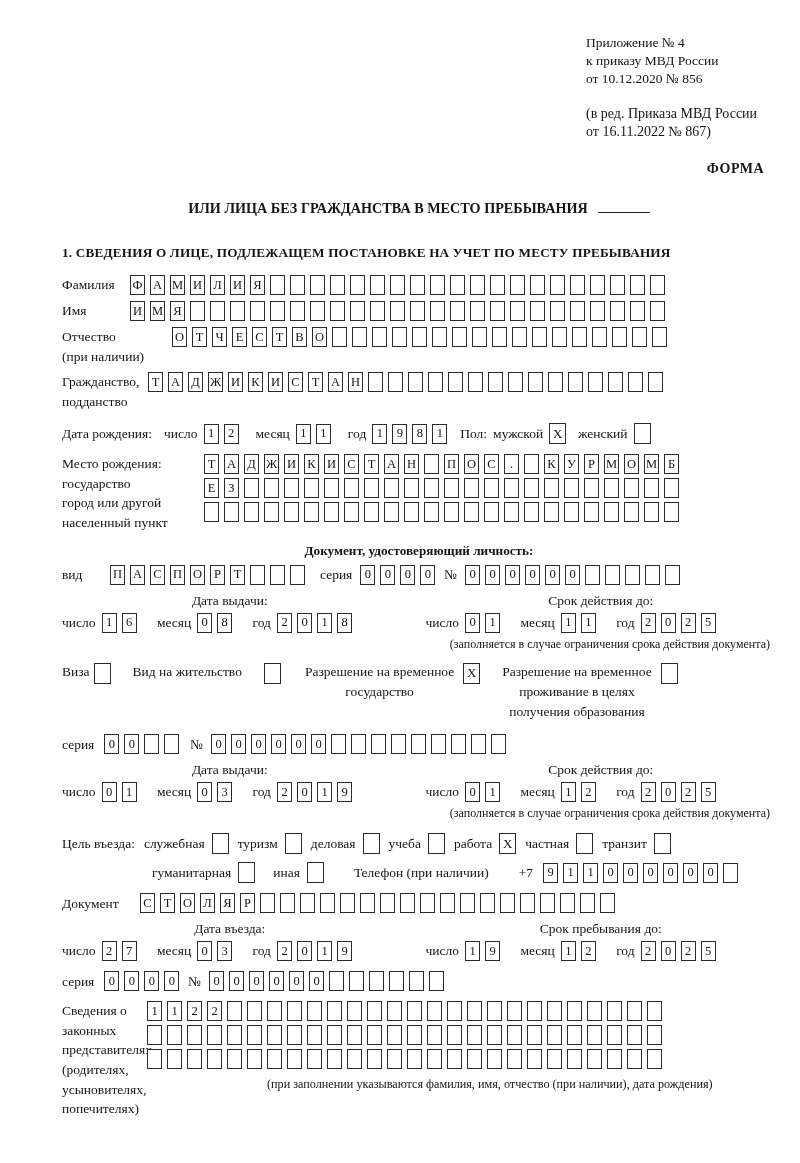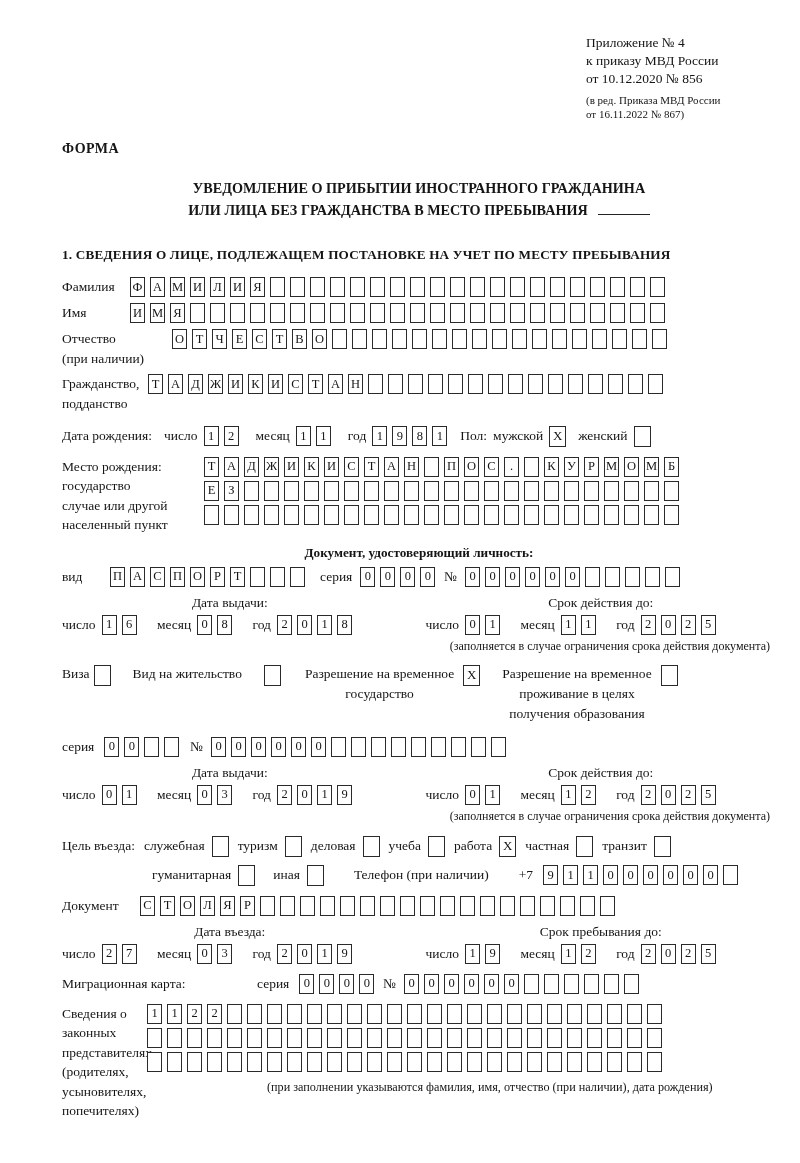--- a/index.html
+++ b/index.html
@@ -6,22 +6,22 @@
   html,body { background:#ffffff; }
   body {
     width:800px; height:1163px;
     font-family:"Liberation Serif", serif;
     color:#151515; font-size:13.5px;
     overflow:hidden;
   }
   .page { padding:34px 24px 16px 62px; height:1163px; }
 
   .hdr { margin-left:auto; width:190px; line-height:1.35; }
-  .hdr-small { font-size:11px; margin-top:4px; line-height:1.3; }
-  .forma { font-weight:bold; font-size:14px; margin:20px 12px 0 0; letter-spacing:.5px; }
+  .hdr-small { font-size:14px; margin-top:16px; line-height:1.3; }
+  .forma { text-align:right; font-weight:bold; font-size:14px; margin:20px 12px 0 0; letter-spacing:.5px; }
 
   .title { text-align:center; font-weight:bold; font-size:14.2px; margin-top:20px; line-height:1.55; }
   .blank-line { display:inline-block; width:52px; height:13px; border-bottom:1.8px solid #222; margin-left:10px; }
 
   .sec-heading { font-weight:bold; font-size:13.2px; margin-top:26px; letter-spacing:.2px; }
 
   .row { display:flex; align-items:center; margin-top:6px; }
   .row.top { align-items:flex-start; }
   .lbl { flex:none; line-height:1.45; }
   .w68 { width:68px; } .w110 { width:110px; } .w86 { width:86px; }
@@ -81,21 +81,20 @@
         <div>от 10.12.2020 № 856</div>
       </div>
     <div class="hdr-small">
         <div>(в ред. Приказа МВД России</div>
         <div>от 16.11.2022 № 867)</div>
       </div>
   </div>
   <div class="forma">ФОРМА</div>
 
   <div class="title">
-    <div>УВЕДОМЛЕНИЕ О ПРИБЫТИИ ИНОСТРАННОГО ГРАЖДАНИНА</div>
     <div>
       <span>ИЛИ ЛИЦА БЕЗ ГРАЖДАНСТВА В МЕСТО ПРЕБЫВАНИЯ</span><span class="blank-line"></span>
     </div>
   </div>
 
   <div class="sec-heading">1. СВЕДЕНИЯ О ЛИЦЕ, ПОДЛЕЖАЩЕМ ПОСТАНОВКЕ НА УЧЕТ ПО МЕСТУ ПРЕБЫВАНИЯ</div>
 
   <div class="row mt14">
     <span class="lbl w68">Фамилия</span>
     <span class="cells">
@@ -262,21 +261,21 @@
       <span class="box">X</span>
       <span class="dlbl" style="margin-left:12px;">женский</span>
       <span class="box"></span>
     </span>
   </div>
 
   <div class="row top mt10">
     <span class="lbl w142">
         <div>Место рождения:</div>
         <div>государство</div>
-        <div>случае или другой</div>
+        <div>город или другой</div>
         <div>населенный пункт</div>
       </span>
     <span class="stack">
       <span class="cells" style="display:flex;">
           <span class="cell">Т</span>
           <span class="cell">А</span>
           <span class="cell">Д</span>
           <span class="cell">Ж</span>
           <span class="cell">И</span>
           <span class="cell">К</span>
@@ -698,21 +697,20 @@
             <span class="cell">2</span>
             <span class="cell">0</span>
             <span class="cell">2</span>
             <span class="cell">5</span>
           </span>
       </span>
     </div>
   </div>
 
   <div class="row mt10">
-    <span class="lbl w195">Миграционная карта:</span>
     <span class="lbl" style="margin-right:10px;">серия</span>
     <span class="cells">
         <span class="cell">0</span>
         <span class="cell">0</span>
         <span class="cell">0</span>
         <span class="cell">0</span>
       </span>
     <span class="lbl" style="margin:0 8px 0 4px;">№</span>
     <span class="cells">
         <span class="cell">0</span>

